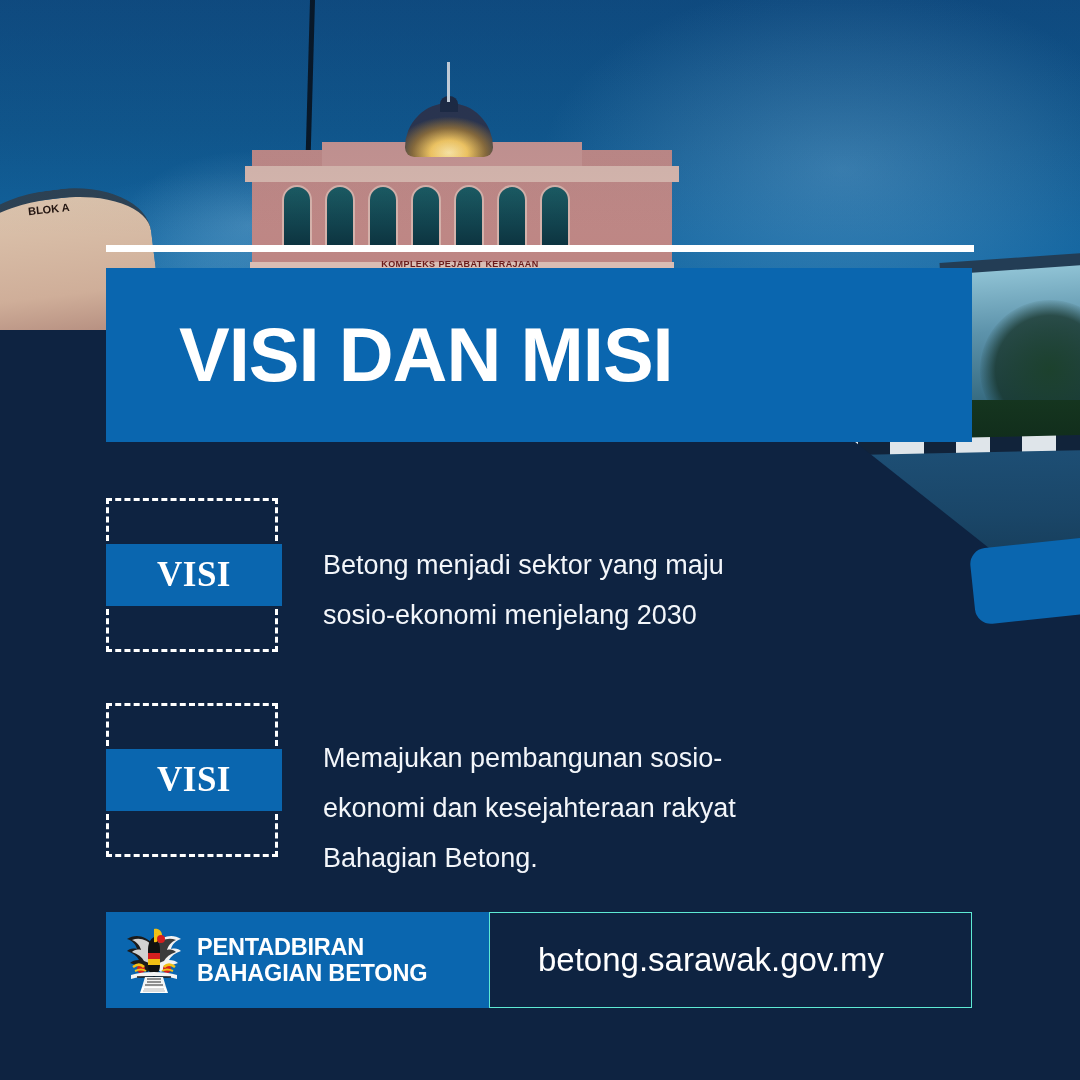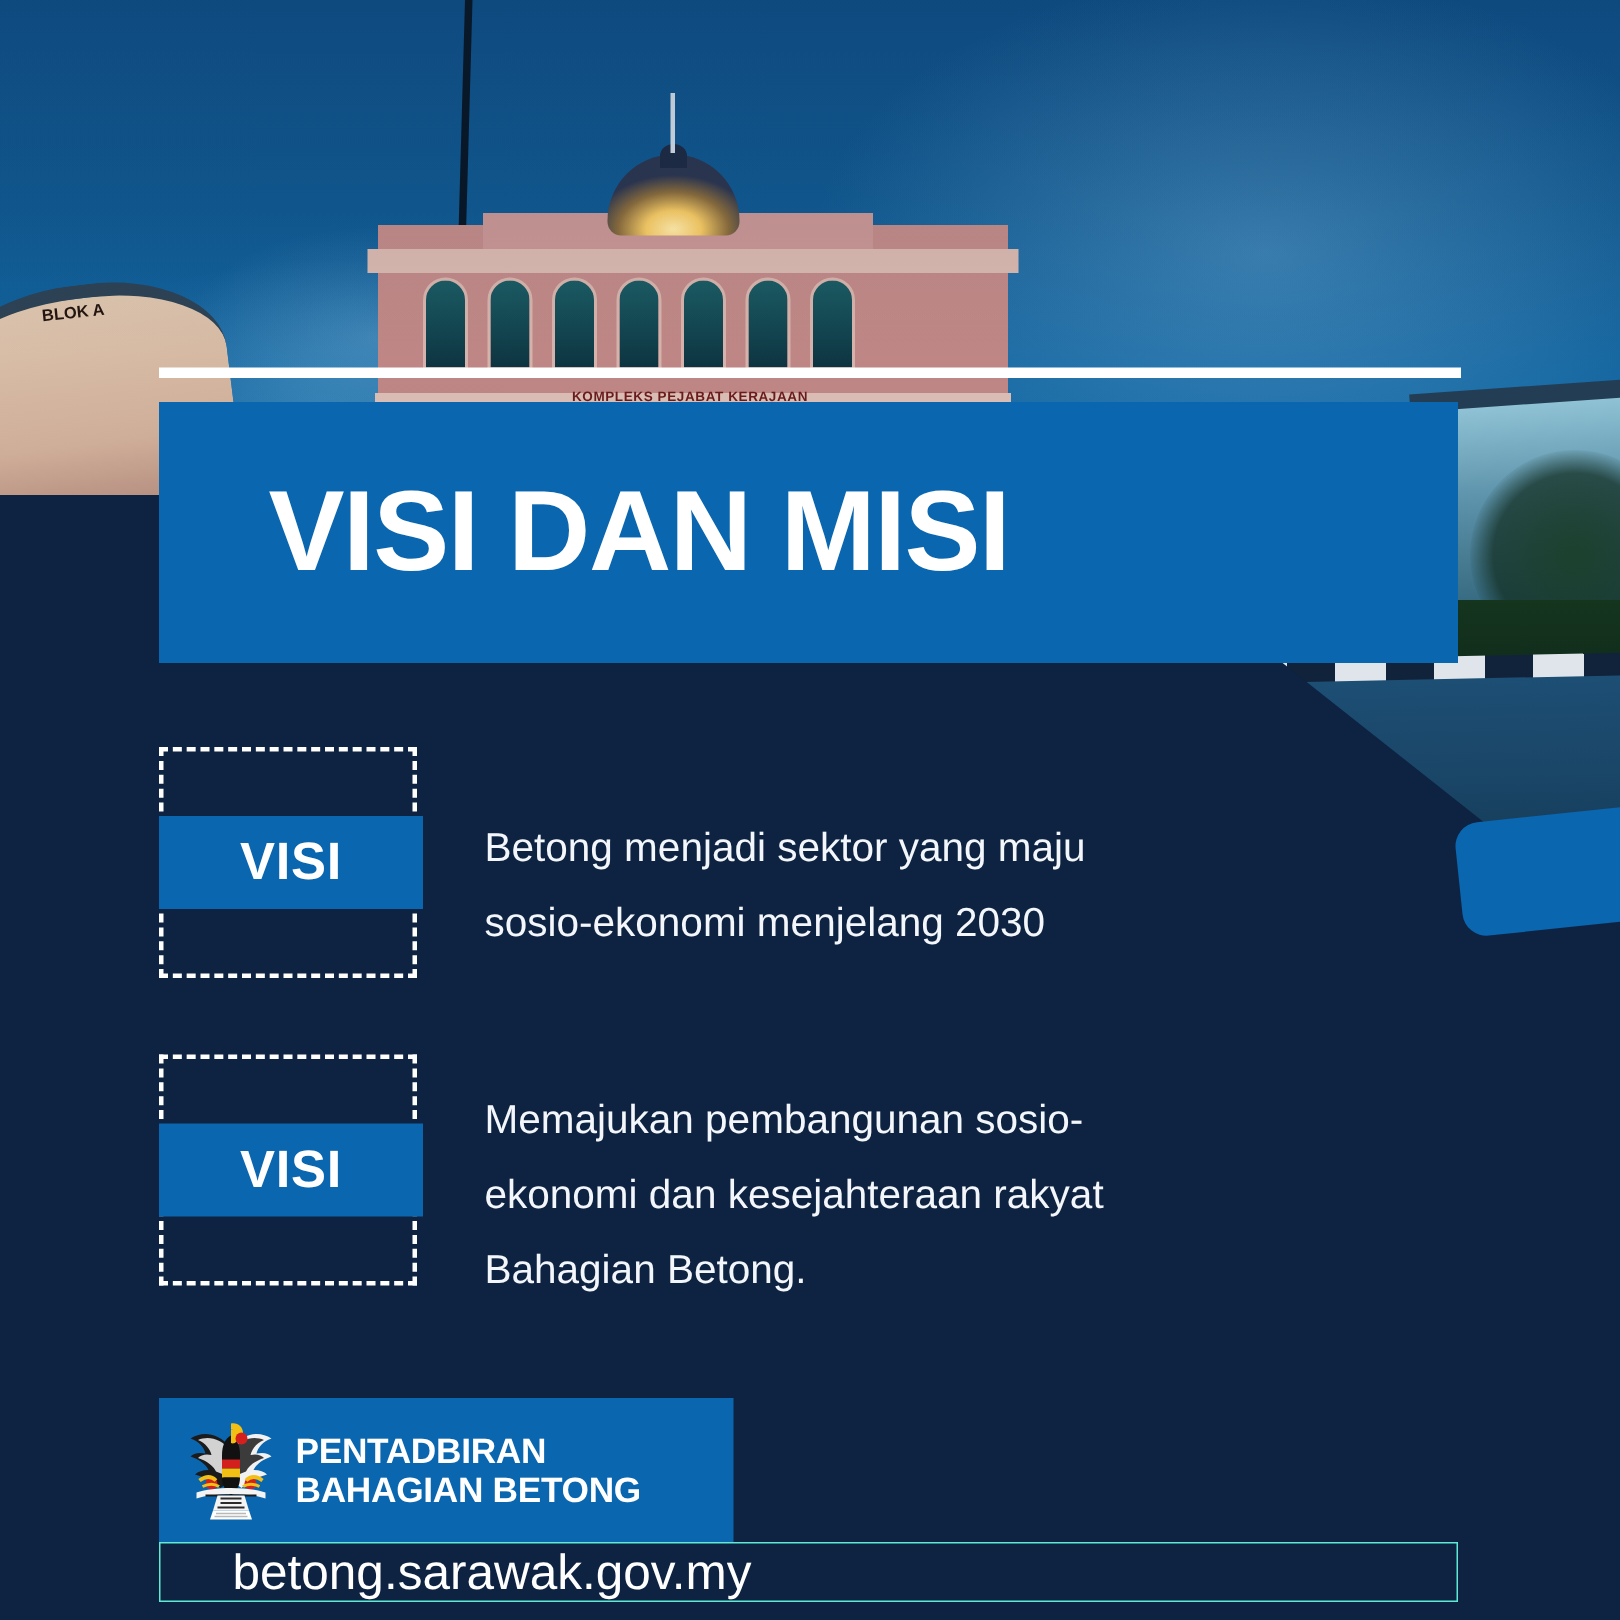--- a/index.html
+++ b/index.html
@@ -277,41 +277,40 @@
     background: #0a66af;
     display: flex;
     align-items: center;
     justify-content: center;
   }
   .tagband span {
     color: #ffffff;
     font-size: 35px;
     font-weight: bold;
     letter-spacing: 0.5px;
-    font-family: Liberation Sans, sans-serif;
+    font-family: Liberation Serif, serif;
   }
 
   .body-text {
     color: #f3f6fa;
     font-size: 27px;
     line-height: 50px;
     font-family: "Liberation Sans", sans-serif;
     font-weight: normal;
     white-space: pre-line;
   }
   .row.visi .body-text { margin-left: 45px; margin-top: 42px; }
-  .row.misi .body-text { margin-left: 45px; margin-top: 18px; }
+  .row.misi .body-text { margin-left: 45px; margin-top: 30px; }
 
   
   .footer {
     position: absolute;
-    left: 106px; top: 932px;
+    left: 106px; top: 912px;
     width: 866px; height: 96px;
     display: flex;
-    flex-direction: column;
   }
   .footer-brand {
     width: 383px;
     height: 96px;
     background: #0a66af;
     display: flex;
     align-items: center;
     flex: none;
   }
   .crest {

